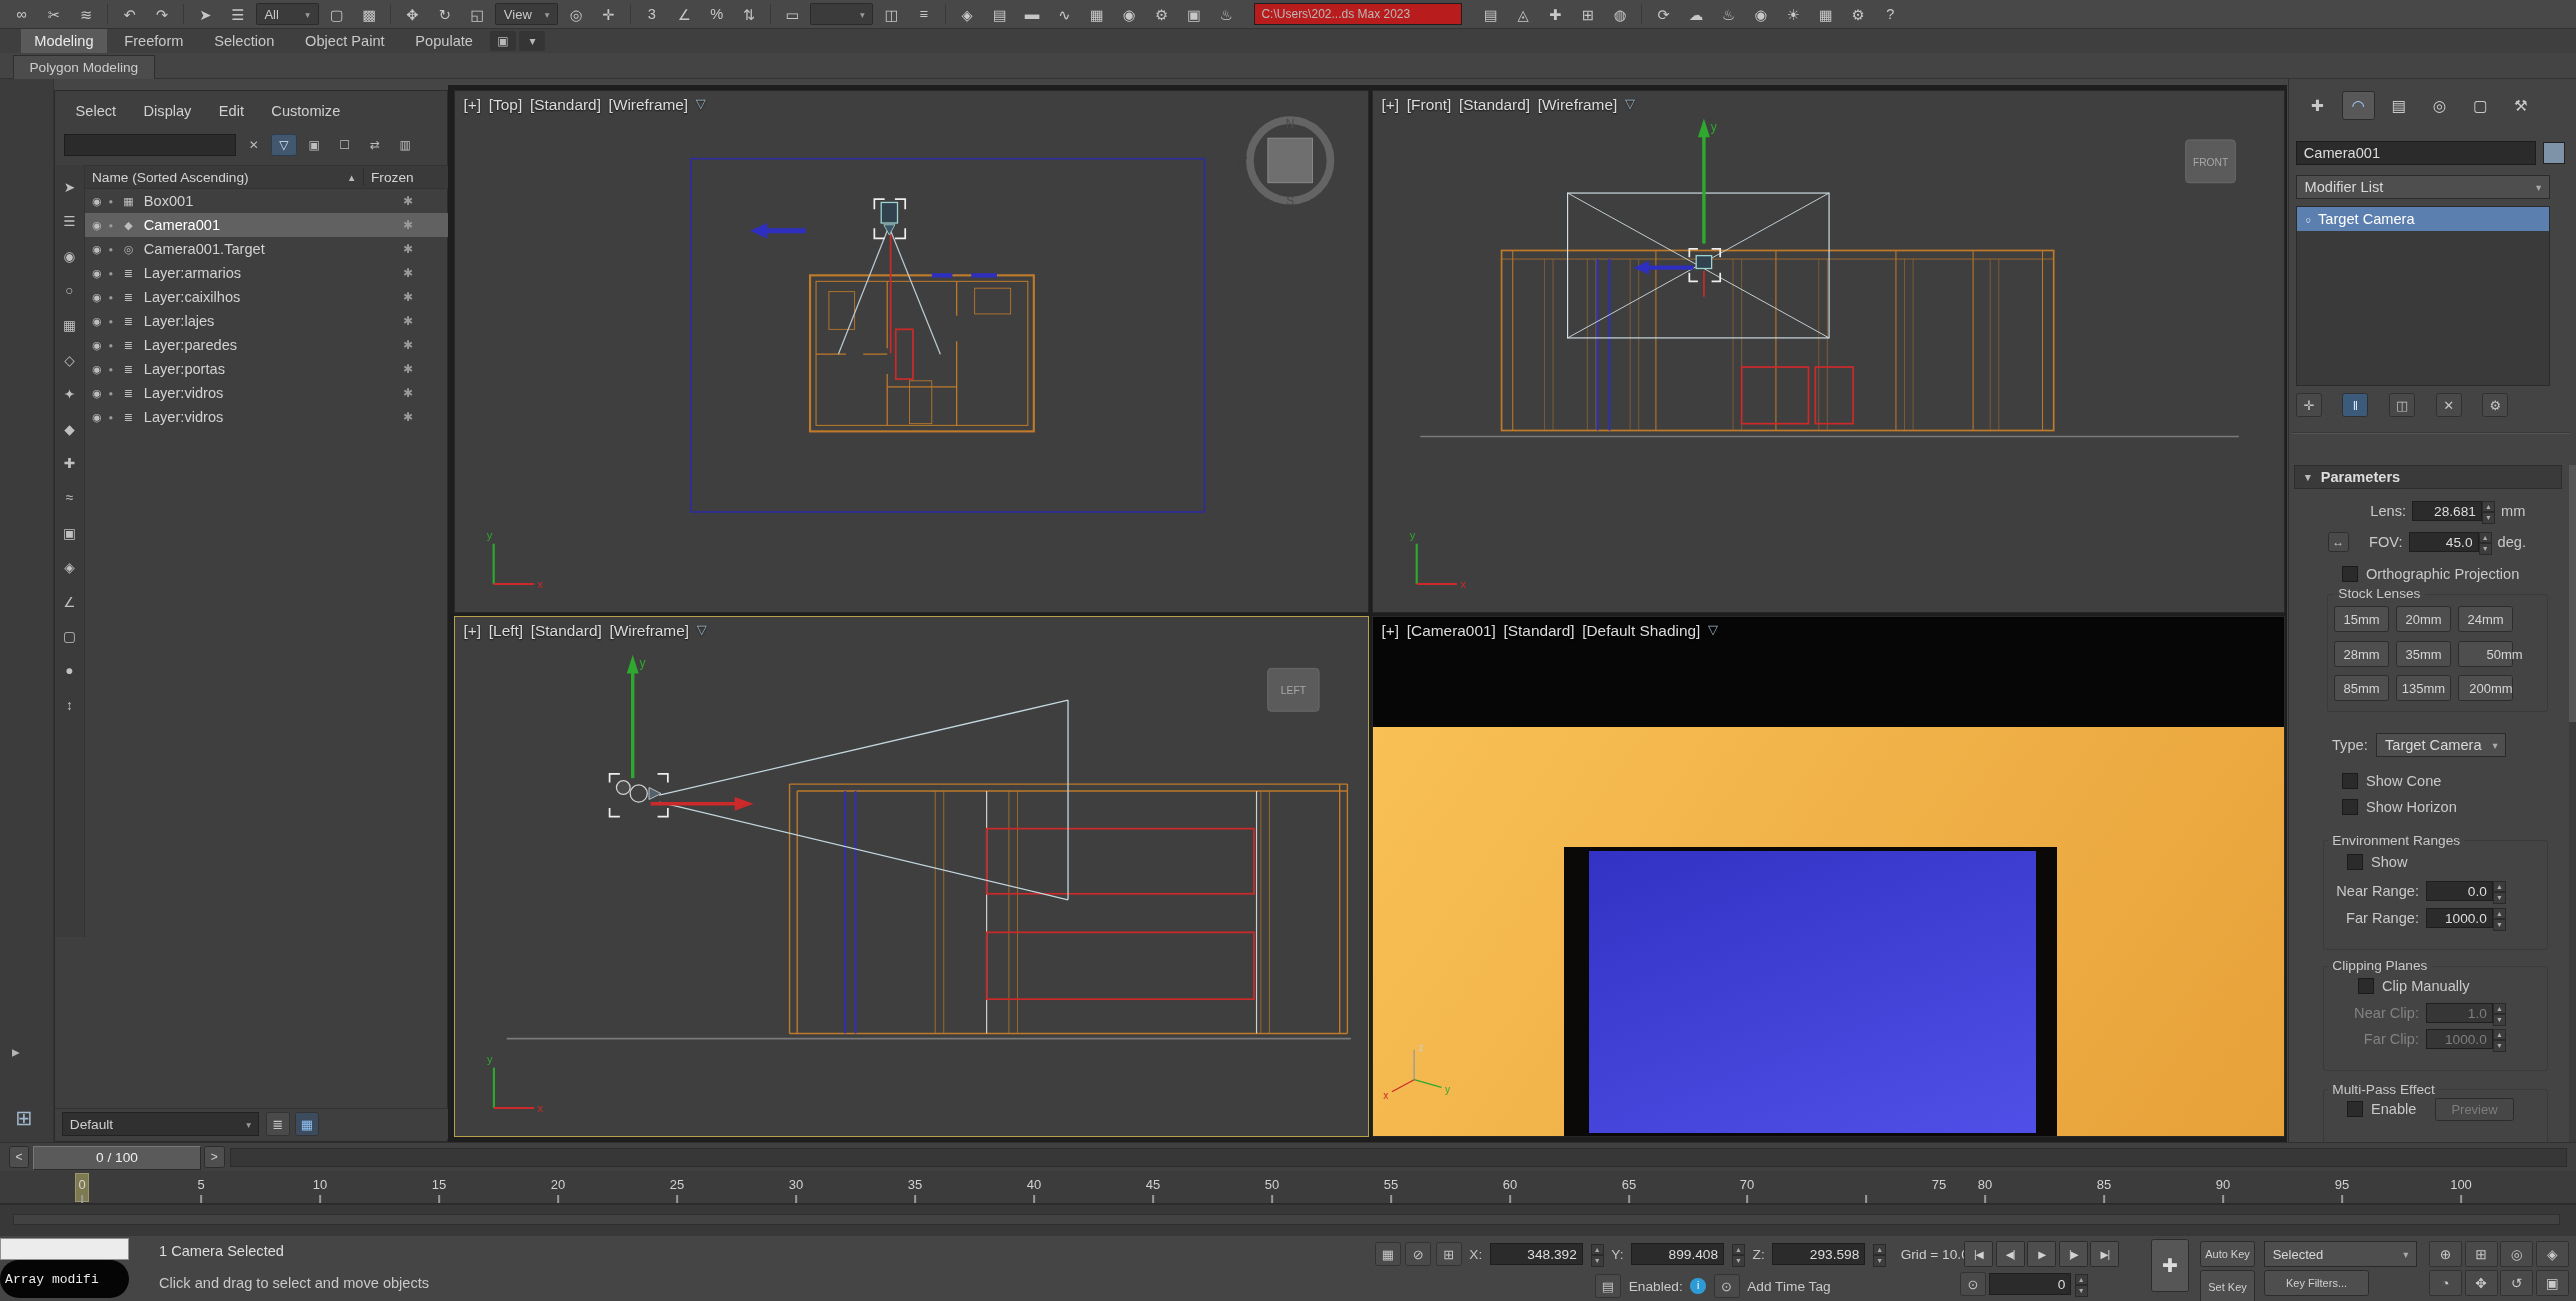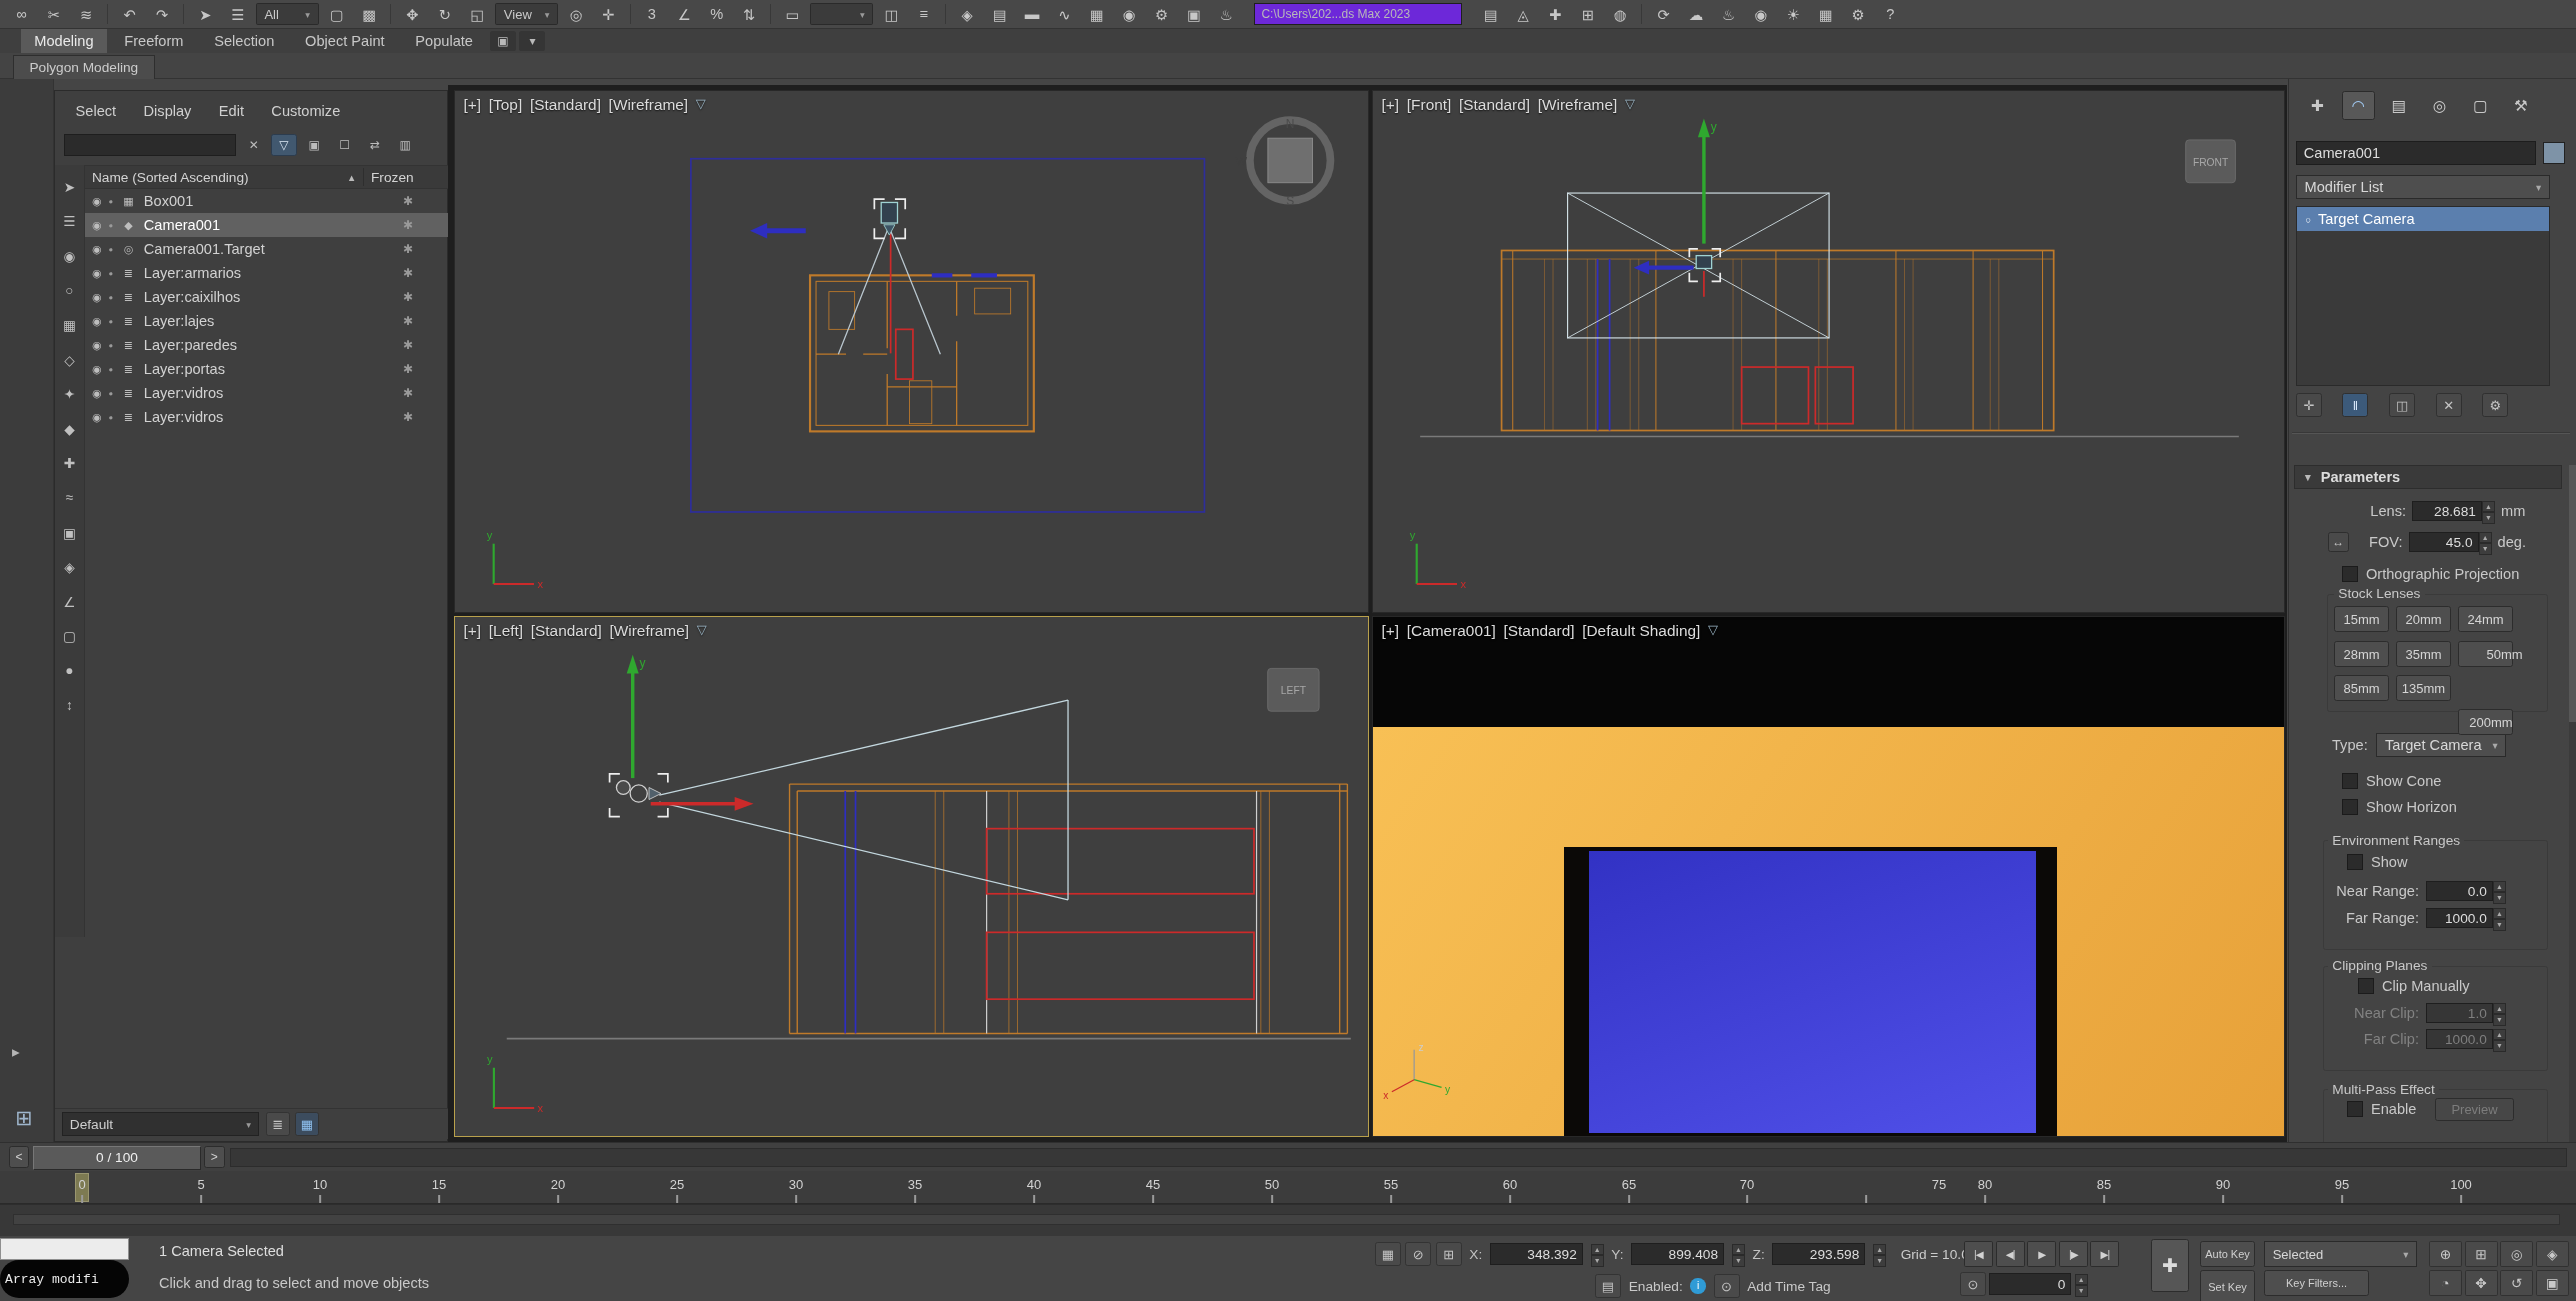--- a/index.html
+++ b/index.html
@@ -10,21 +10,21 @@
 
   
   #main-toolbar { left:0; top:0; width:2576px; height:29px; background:#484848;
                   border-bottom:0.9px solid #333; display:flex; align-items:center; padding:0 6.9px; gap:3.4px; }
   .tbicon { width:29px; height:23px; display:flex; align-items:center; justify-content:center;
             font-size:14.6px; color:#c7c7c7; border-radius:2.6px; flex:0 0 auto; }
   .tbsep { width:0.9px; height:20.6px; background:#383838; margin:0 3.4px; flex:0 0 auto; }
   .tbdd { height:22px; background:#3b3b3b; border:0.9px solid #2a2a2a; color:#c9c9c9; font-size:13px;
           display:flex; align-items:center; gap:8.6px; padding:0 7.7px; border-radius:1.7px; flex:0 0 auto; min-width:63px; justify-content:space-between;}
   .tbdd .caret { font-size:9.4px; color:#9a9a9a; }
-  #toolbar-path { width:208px; height:21.4px; background:#6d28d9; border:0.9px solid #1f1f1f; color:#b9b9b9;
+  #toolbar-path { width:208px; height:21.4px; background:#b91c1c; border:0.9px solid #1f1f1f; color:#b9b9b9;
                   font-size:12px; line-height:20px; padding:0 6px; margin:0 10.3px; white-space:nowrap; overflow:hidden; flex:0 0 auto;}
 
   
   #ribbon-row { left:0; top:29px; width:2576px; height:24px; background:#3f3f3f; display:flex; align-items:flex-end; padding-left:20.6px; gap:3.4px;}
   .ribbon-tab { padding:3.4px 13.7px 4.3px; font-size:14.6px; color:#c8c8c8; }
   .ribbon-tab.active { background:#5a5a5a; color:#eaeaea; }
   .ribbon-icon { width:26px; height:20.6px; display:flex; align-items:center; justify-content:center; color:#b9b9b9; font-size:12px; background:#353535; border-radius:2.6px; margin-bottom:1.7px;}
   #polygon-row { left:0; top:53px; width:2576px; height:26px; background:#444; border-bottom:0.9px solid #333; }
   #polygon-tab { position:absolute; left:13px; top:1.7px; height:24px; padding:0 15.4px; background:#4c4c4c;
                  border:0.9px solid #2e2e2e; border-bottom:none; font-size:13.7px; color:#cccccc; display:flex; align-items:center; }
@@ -655,21 +655,21 @@
         <div class="handle"></div>
       </div>
   <div class="gbtn" style="left: 45px; top: 527px;">15mm</div>
       <div class="gbtn" style="left: 107px; top: 527px;">20mm</div>
       <div class="gbtn" style="left: 169px; top: 527px;">24mm</div>
       <div class="gbtn" style="left: 45px; top: 562px;">28mm</div>
       <div class="gbtn" style="left: 107px; top: 562px;">35mm</div>
       <div class="gbtn" style="left: 169px; top: 562px; padding-left: 38px;">50mm</div>
       <div class="gbtn" style="left: 45px; top: 596px;">85mm</div>
       <div class="gbtn" style="left: 107px; top: 596px;">135mm</div>
-      <div class="gbtn" style="left: 169px; top: 630px; padding-left: 11px;">200mm</div>
+      <div class="gbtn" style="left: 169px; top: 596px; padding-left: 11px;">200mm</div>
     </div>
 
   <div id="tl-slider" class="abs">
     <div id="tl-prev" class="btn">&lt;</div>
     <div id="tl-range">0 / 100</div>
     <div id="tl-next" class="btn">&gt;</div>
     <div id="tl-track"></div>
   </div>
   <div id="ruler" class="abs">
     <div id="frame-marker"></div>

